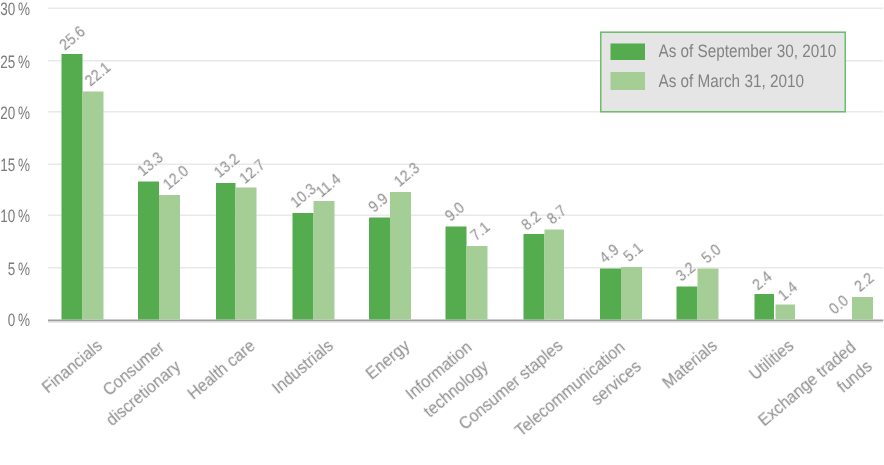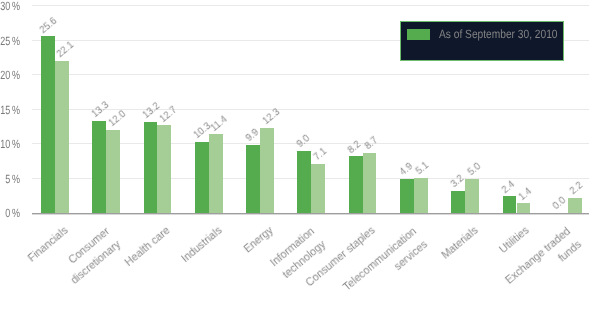--- a/index.html
+++ b/index.html
@@ -6,22 +6,22 @@
   body{width:589px;height:310px;background:#ffffff;font-family:"Liberation Sans",sans-serif;
        overflow:hidden;-webkit-font-smoothing:antialiased;text-rendering:geometricPrecision;}
   #chart{position:relative;width:589px;height:310px;}
   .plot-area{position:absolute;left:0;top:0;width:589px;height:310px;}
   .gridline{position:absolute;height:1px;background:#e9e9e9;left:32px;width:557px;}
   .axisline{position:absolute;height:2px;left:32px;width:557px;
             background:linear-gradient(to bottom,#9e9e9e 0%,#9e9e9e 50%,#d8d8d8 50%,#d8d8d8 100%);}
   .ytick{position:absolute;left:-20px;width:40px;text-align:right;color:#7b7b7b;
          font-size:12px;line-height:12px;transform:scaleX(0.75) translateZ(0);transform-origin:100% 50%;}
   .bar{position:absolute;}
-  .legend{position:absolute;left:400px;top:21px;width:164px;height:40px;
-          border:1px solid #6cbd6c;background:#0f172a;box-sizing:border-box;}
+  .legend{position:absolute;left:400px;top:21px;width:164px;height:54px;
+          border:1px solid #6cbd6c;background:#e5e5e5;box-sizing:border-box;}
   .lg-row{position:absolute;left:6px;display:flex;align-items:center;}
   .lg-sw{width:23px;height:11.2px;}
   .lg-tx{color:#838383;font-size:12px;margin-left:9px;white-space:nowrap;
          transform:scaleX(0.85) translateZ(0);transform-origin:0% 50%;}
   .xlab{position:absolute;width:160px;color:#8c8c8c;white-space:pre;font-size:11.5px;
         line-height:17px;transform-origin:100% 50%;text-align:right;}
   .dlab{position:absolute;color:#8c8c8c;white-space:nowrap;font-size:10.5px;
         line-height:11px;transform-origin:0% 100%;}
 </style>
 </head>
@@ -110,15 +110,19 @@
       <div class="xlab" style="left: 368.3px; top: 220.5px; transform: rotate(-40deg) scaleX(0.93) translateZ(0px);">Utilities</div>
       <div class="xlab" style="left: 415.3px; top: 220px; transform: rotate(-40deg) scaleX(0.93) translateZ(0px);">Exchange traded
 funds</div>
     </div>
 
   <div class="legend">
     <div class="lg-row" style="top:5.2px">
       <div class="lg-sw" style="background: rgb(85, 172, 79);"></div>
       <div class="lg-tx">As of September 30, 2010</div>
     </div>
+    <div class="lg-row" style="top:25px">
+      <div class="lg-sw" style="background: rgb(165, 206, 150);"></div>
+      <div class="lg-tx">As of March 31, 2010</div>
+    </div>
   </div>
 
 </div>
 
 </body></html>

